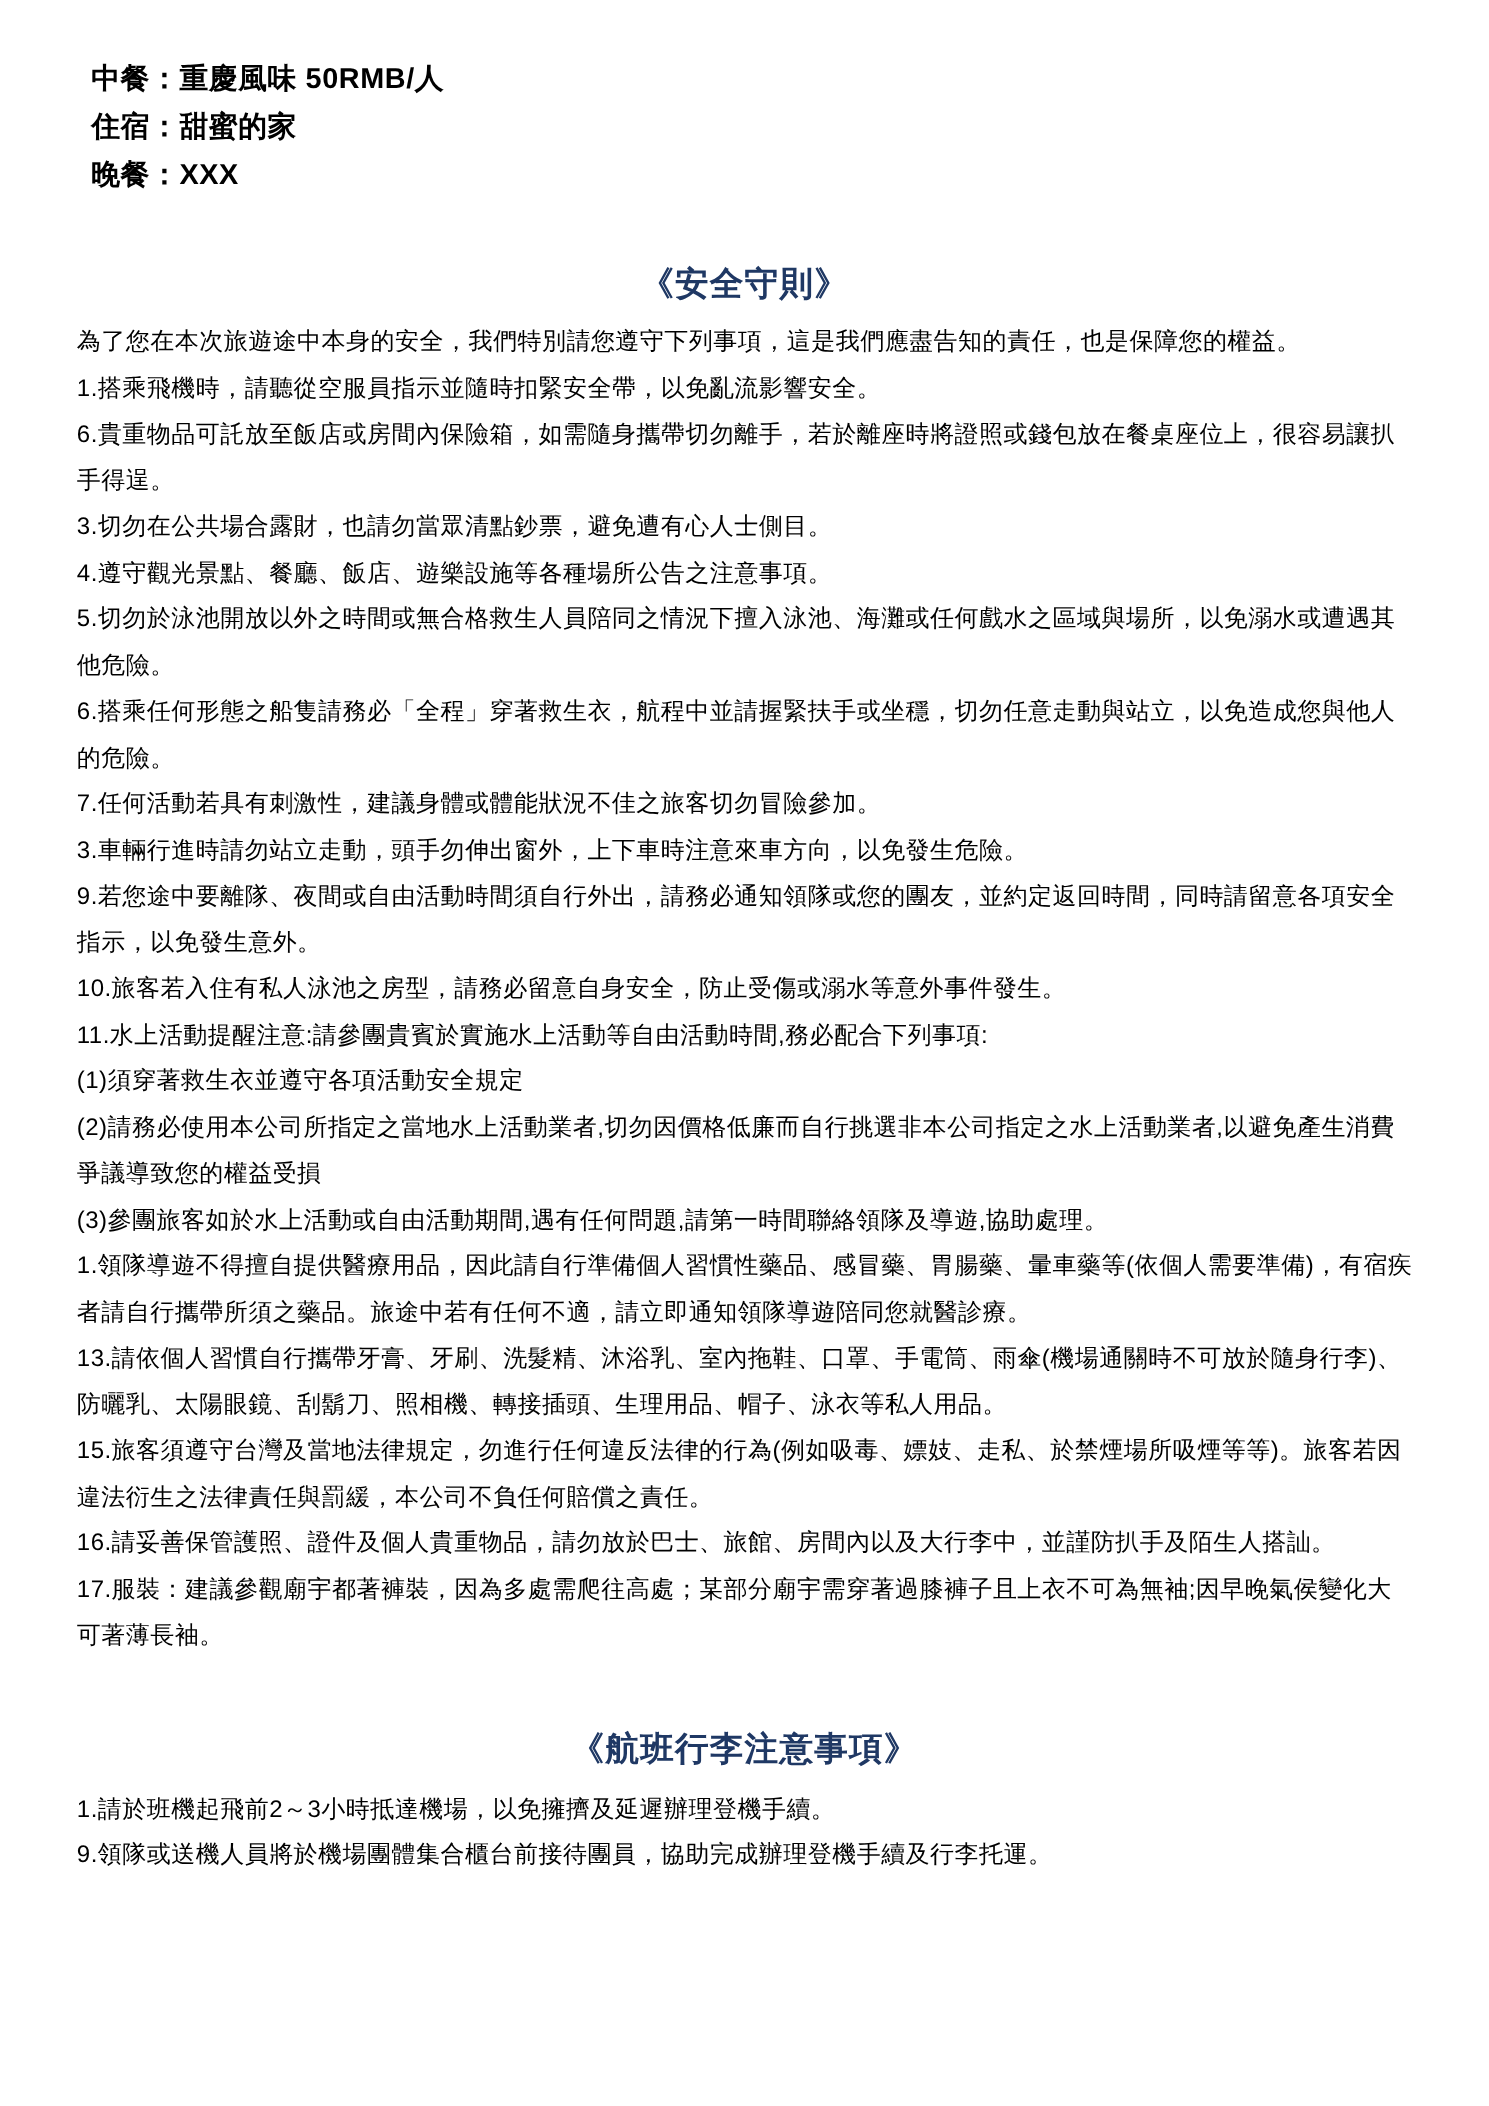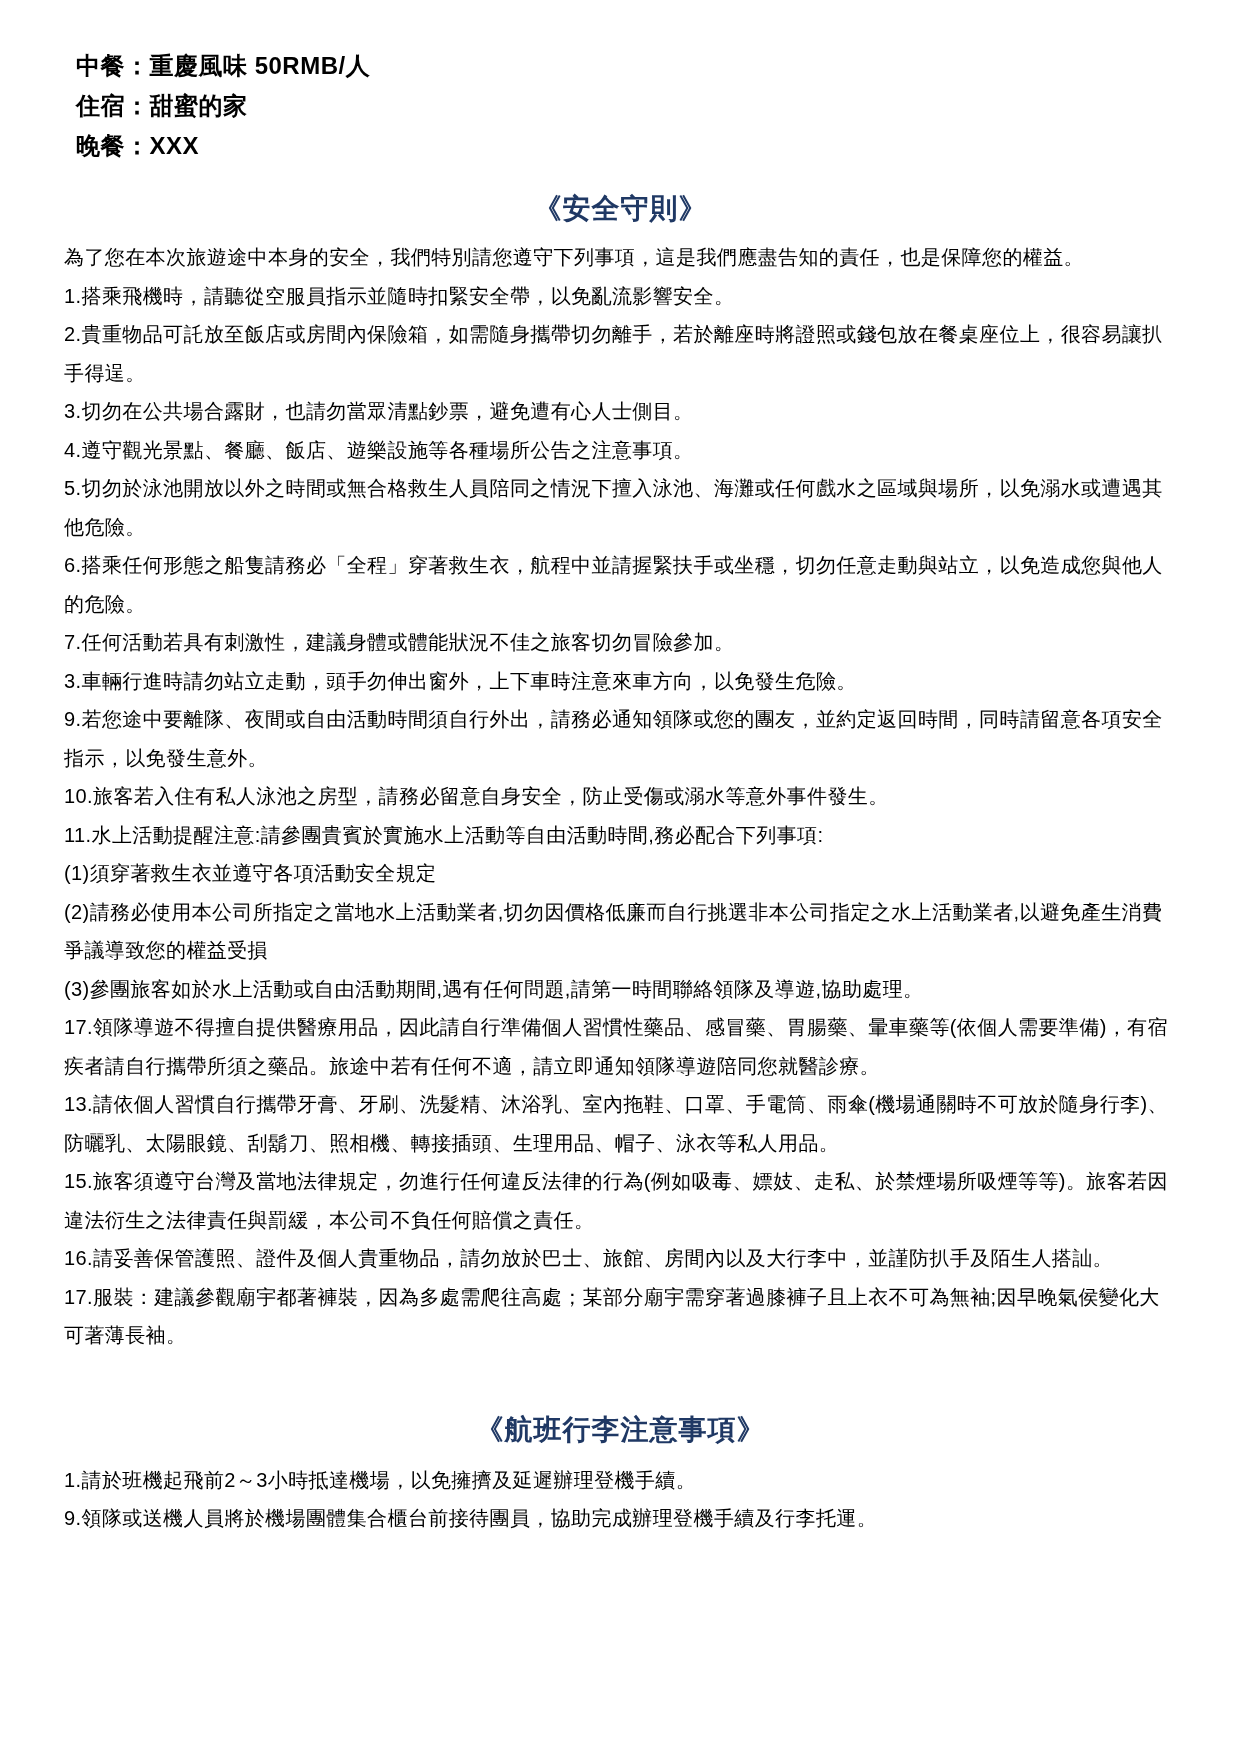--- a/index.html
+++ b/index.html
@@ -32,21 +32,21 @@
     white-space: pre;
   }
   .section-title {
     text-align: center;
     font-size: 28px;
     font-weight: 700;
     color: #1f3864;
     letter-spacing: 1px;
   }
   .title-safety {
-    margin-top: 24px;
+    margin-top: 52px;
     margin-bottom: 10px;
   }
   .title-flight {
     margin-top: 56px;
     margin-bottom: 12px;
   }
   .body-text p {
     margin: 0;
     font-size: 20px;
     line-height: 38.5px;
@@ -64,34 +64,34 @@
     <div class="header-line">中餐：重慶風味 50RMB/人</div>
     <div class="header-line">住宿：甜蜜的家</div>
     <div class="header-line">晚餐：XXX</div>
   </div>
 
   <div class="section-title title-safety">《安全守則》</div>
 
   <div class="body-text">
     <p>為了您在本次旅遊途中本身的安全，我們特別請您遵守下列事項，這是我們應盡告知的責任，也是保障您的權益。</p>
     <p>1.搭乘飛機時，請聽從空服員指示並隨時扣緊安全帶，以免亂流影響安全。</p>
-    <p>2.貴重物品可託放至飯店或房間內保險箱，如需隨身攜帶切勿離手，若於離座時將證照或錢包放在餐桌座位上，很容易讓扒手得逞。</p>
+    <p>6.貴重物品可託放至飯店或房間內保險箱，如需隨身攜帶切勿離手，若於離座時將證照或錢包放在餐桌座位上，很容易讓扒手得逞。</p>
     <p>3.切勿在公共場合露財，也請勿當眾清點鈔票，避免遭有心人士側目。</p>
     <p>4.遵守觀光景點、餐廳、飯店、遊樂設施等各種場所公告之注意事項。</p>
     <p>5.切勿於泳池開放以外之時間或無合格救生人員陪同之情況下擅入泳池、海灘或任何戲水之區域與場所，以免溺水或遭遇其他危險。</p>
     <p>6.搭乘任何形態之船隻請務必「全程」穿著救生衣，航程中並請握緊扶手或坐穩，切勿任意走動與站立，以免造成您與他人的危險。</p>
     <p>7.任何活動若具有刺激性，建議身體或體能狀況不佳之旅客切勿冒險參加。</p>
     <p>3.車輛行進時請勿站立走動，頭手勿伸出窗外，上下車時注意來車方向，以免發生危險。</p>
     <p>9.若您途中要離隊、夜間或自由活動時間須自行外出，請務必通知領隊或您的團友，並約定返回時間，同時請留意各項安全指示，以免發生意外。</p>
     <p>10.旅客若入住有私人泳池之房型，請務必留意自身安全，防止受傷或溺水等意外事件發生。</p>
     <p>11.水上活動提醒注意:請參團貴賓於實施水上活動等自由活動時間,務必配合下列事項:</p>
     <p>(1)須穿著救生衣並遵守各項活動安全規定</p>
     <p>(2)請務必使用本公司所指定之當地水上活動業者,切勿因價格低廉而自行挑選非本公司指定之水上活動業者,以避免產生消費爭議導致您的權益受損</p>
     <p>(3)參團旅客如於水上活動或自由活動期間,遇有任何問題,請第一時間聯絡領隊及導遊,協助處理。</p>
-    <p>17.領隊導遊不得擅自提供醫療用品，因此請自行準備個人習慣性藥品、感冒藥、胃腸藥、暈車藥等(依個人需要準備)，有宿疾者請自行攜帶所須之藥品。旅途中若有任何不適，請立即通知領隊導遊陪同您就醫診療。</p>
+    <p>1.領隊導遊不得擅自提供醫療用品，因此請自行準備個人習慣性藥品、感冒藥、胃腸藥、暈車藥等(依個人需要準備)，有宿疾者請自行攜帶所須之藥品。旅途中若有任何不適，請立即通知領隊導遊陪同您就醫診療。</p>
     <p>13.請依個人習慣自行攜帶牙膏、牙刷、洗髮精、沐浴乳、室內拖鞋、口罩、手電筒、雨傘(機場通關時不可放於隨身行李)、防曬乳、太陽眼鏡、刮鬍刀、照相機、轉接插頭、生理用品、帽子、泳衣等私人用品。</p>
     <p>15.旅客須遵守台灣及當地法律規定，勿進行任何違反法律的行為(例如吸毒、嫖妓、走私、於禁煙場所吸煙等等)。旅客若因違法衍生之法律責任與罰緩，本公司不負任何賠償之責任。</p>
     <p>16.請妥善保管護照、證件及個人貴重物品，請勿放於巴士、旅館、房間內以及大行李中，並謹防扒手及陌生人搭訕。</p>
     <p>17.服裝：建議參觀廟宇都著褲裝，因為多處需爬往高處；某部分廟宇需穿著過膝褲子且上衣不可為無袖;因早晚氣侯變化大可著薄長袖。</p>
   </div>
 
   <div class="section-title title-flight">《航班行李注意事項》</div>
 
   <div class="body-text">
     <p>1.請於班機起飛前2～3小時抵達機場，以免擁擠及延遲辦理登機手續。</p>

